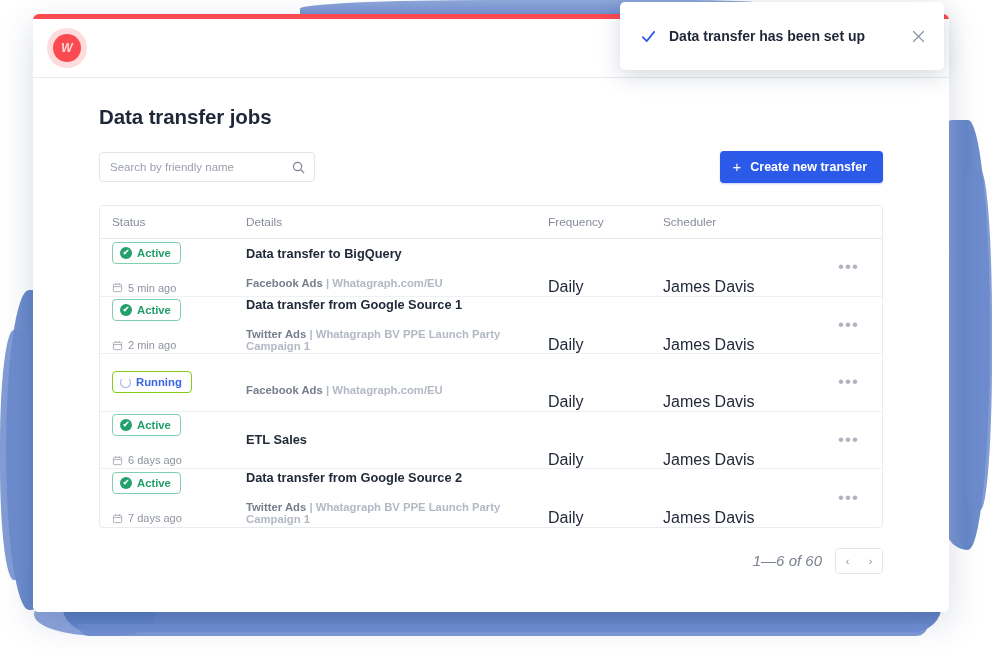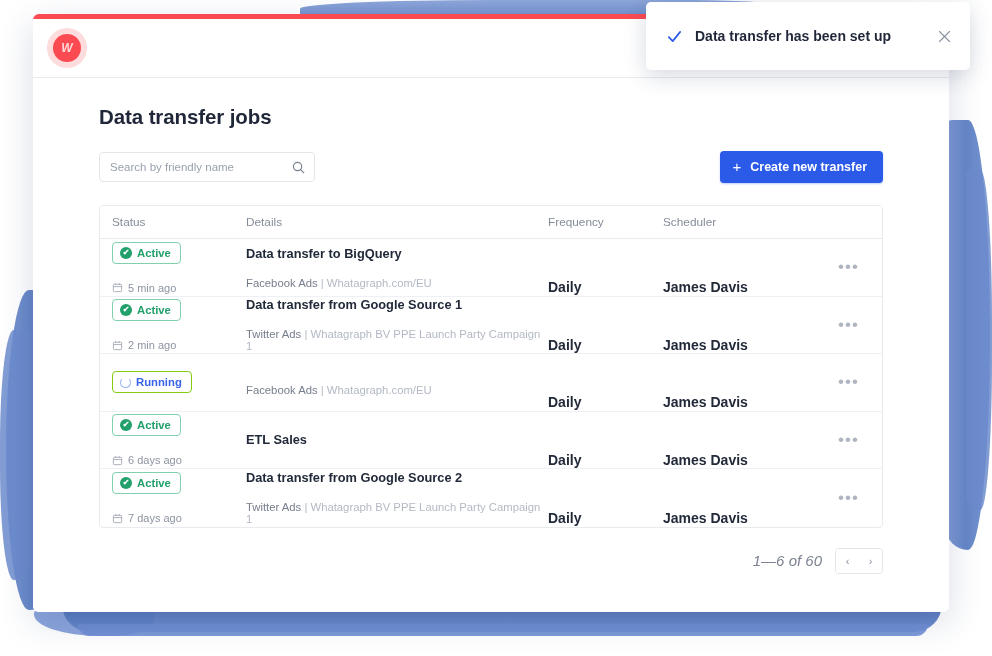--- a/index.html
+++ b/index.html
@@ -185,43 +185,43 @@
     border: 1.6px solid #9bb4f2; border-top-color: transparent;
     display: inline-block;
   }
   .ago {
     margin-top: 18px; display: flex; align-items: center; gap: 5px;
     font-size: 11px; color: #8d94a1;
   }
   .cal-icon { width: 11px; height: 11px; color: #a4aab5; }
 
   .detail-title { font-size: 12.8px; font-weight: 700; color: #222a3a; }
-  .detail-sub { margin-top: 16px; font-size: 11.3px; color: #b3b9c4; }
+  .detail-sub { margin-top: 16px; font-size: 11.3px; color: #b3b9c4; font-weight: bold; }
   .detail-sub .src { color: #767d8c; }
-  .cell-text { font-size: 14px; font-weight: 700; color: #222a3a; margin-top: 40px; }
+  .cell-text { font-size: 16px; font-weight: 400; color: #222a3a; margin-top: 40px; }
   .kebab {
     font-size: 17px; letter-spacing: 1px; color: #aeb4c0; cursor: pointer;
     line-height: 8px; user-select: none;
   }
 
   
   .pager { margin-top: 20px; display: flex; align-items: center; justify-content: flex-end; gap: 13px; }
   .pager-label { font-size: 15px; color: #7c8392; font-style: italic; }
   .pager-btns {
     display: flex; align-items: center;
     border: 1px solid #e3e5ea; border-radius: 4px; height: 26px; overflow: hidden;
   }
   .pager-btn {
     width: 23px; height: 100%; display: flex; align-items: center; justify-content: center;
     font-size: 11px; color: #8a91a0; cursor: pointer; background: #fff;
   }
 
   
   .toast {
-    position: absolute; left: 646px; top: 2px; width: 324px; height: 68px;
+    position: absolute; left: 620px; top: 2px; width: 324px; height: 68px;
     background: #fff; border-radius: 5px;
     box-shadow: 0 6px 22px rgba(30,45,85,.18);
     display: flex; align-items: center; padding: 0 18px 0 20px;
     z-index: 30;
   }
   .toast-check { width: 17px; height: 17px; color: #2b59e8; flex: 0 0 auto; }
   .toast-msg { flex: 1 1 auto; margin-left: 12px; font-size: 14px; font-weight: 700; color: #1f2738; }
   .toast-close { width: 15px; height: 15px; color: #8a91a0; cursor: pointer; flex: 0 0 auto; }
 </style>
 </head>

